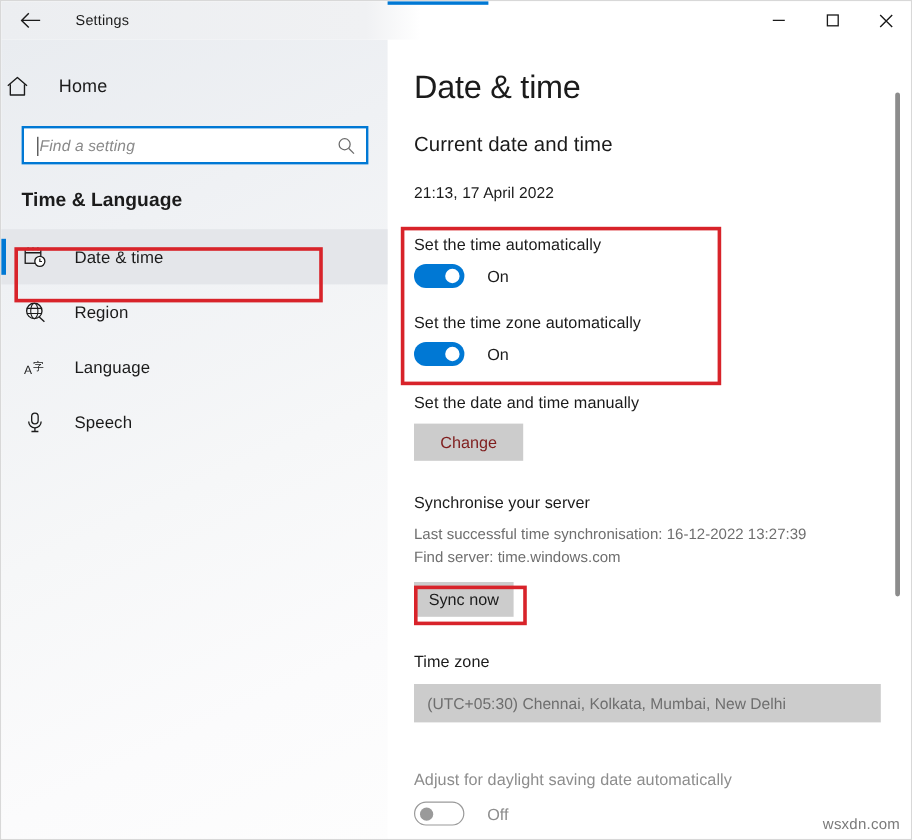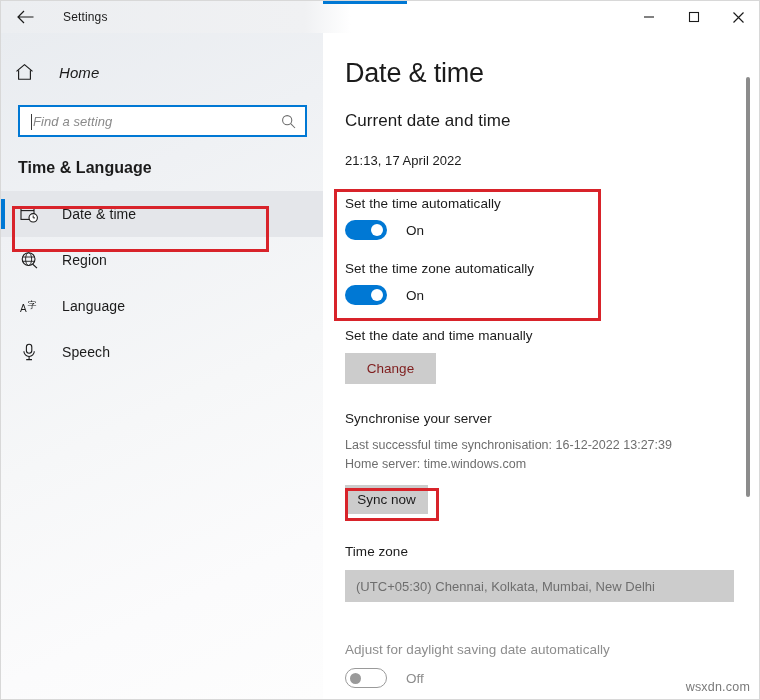--- a/index.html
+++ b/index.html
@@ -84,23 +84,22 @@
     width: 322px;
     height: 668px;
     background: linear-gradient(155deg, #e9ecf0 0%, #eff1f4 25%, #f6f7f8 55%, #fbfbfc 80%, #fdfdfd 100%);
     z-index: 5;
   }
   .home-row {
     display: flex;
     align-items: center;
     height: 34px;
     margin-top: 22px;
-    padding-left: 14px;
-    cursor: default;
-    font-style: italic;
+    padding-left: 4px;
+    cursor: default;
   }
   .home-icon {
     width: 26px;
     display: flex;
     justify-content: flex-start;
     align-items: center;
   }
   .home-label {
     font-size: 15px;
     color: #1b1b1b;
@@ -495,21 +494,21 @@
       <span class="toggle-state">On</span>
     </div>
 
     <div class="setting-label" style="margin-top:23px;">Set the date and time manually</div>
     <div style="margin-left:22px; margin-top:10px;">
       <button class="btn btn-disabled" disabled="">Change</button>
     </div>
 
     <div class="setting-label" style="margin-top:27px;">Synchronise your server</div>
     <div class="sync-meta" style="margin-top:10px;">Last successful time synchronisation: 16-12-2022 13:27:39</div>
-    <div class="sync-meta">Home server: time.windows.com</div>
+    <div class="sync-meta">Find server: time.windows.com</div>
     <div style="margin-left:22px; margin-top:11px;">
       <button class="btn btn-sync">Sync now</button>
     </div>
 
     <div class="setting-label" style="margin-top:30px;">Time zone</div>
     <div class="tz-select" style="margin-top:11px;">(UTC+05:30) Chennai, Kolkata, Mumbai, New Delhi</div>
 
     <div class="setting-label dim" style="margin-top:40px;">Adjust for daylight saving date automatically</div>
     <div class="toggle-row" style="margin-top:11px;">
       <span class="toggle off">

